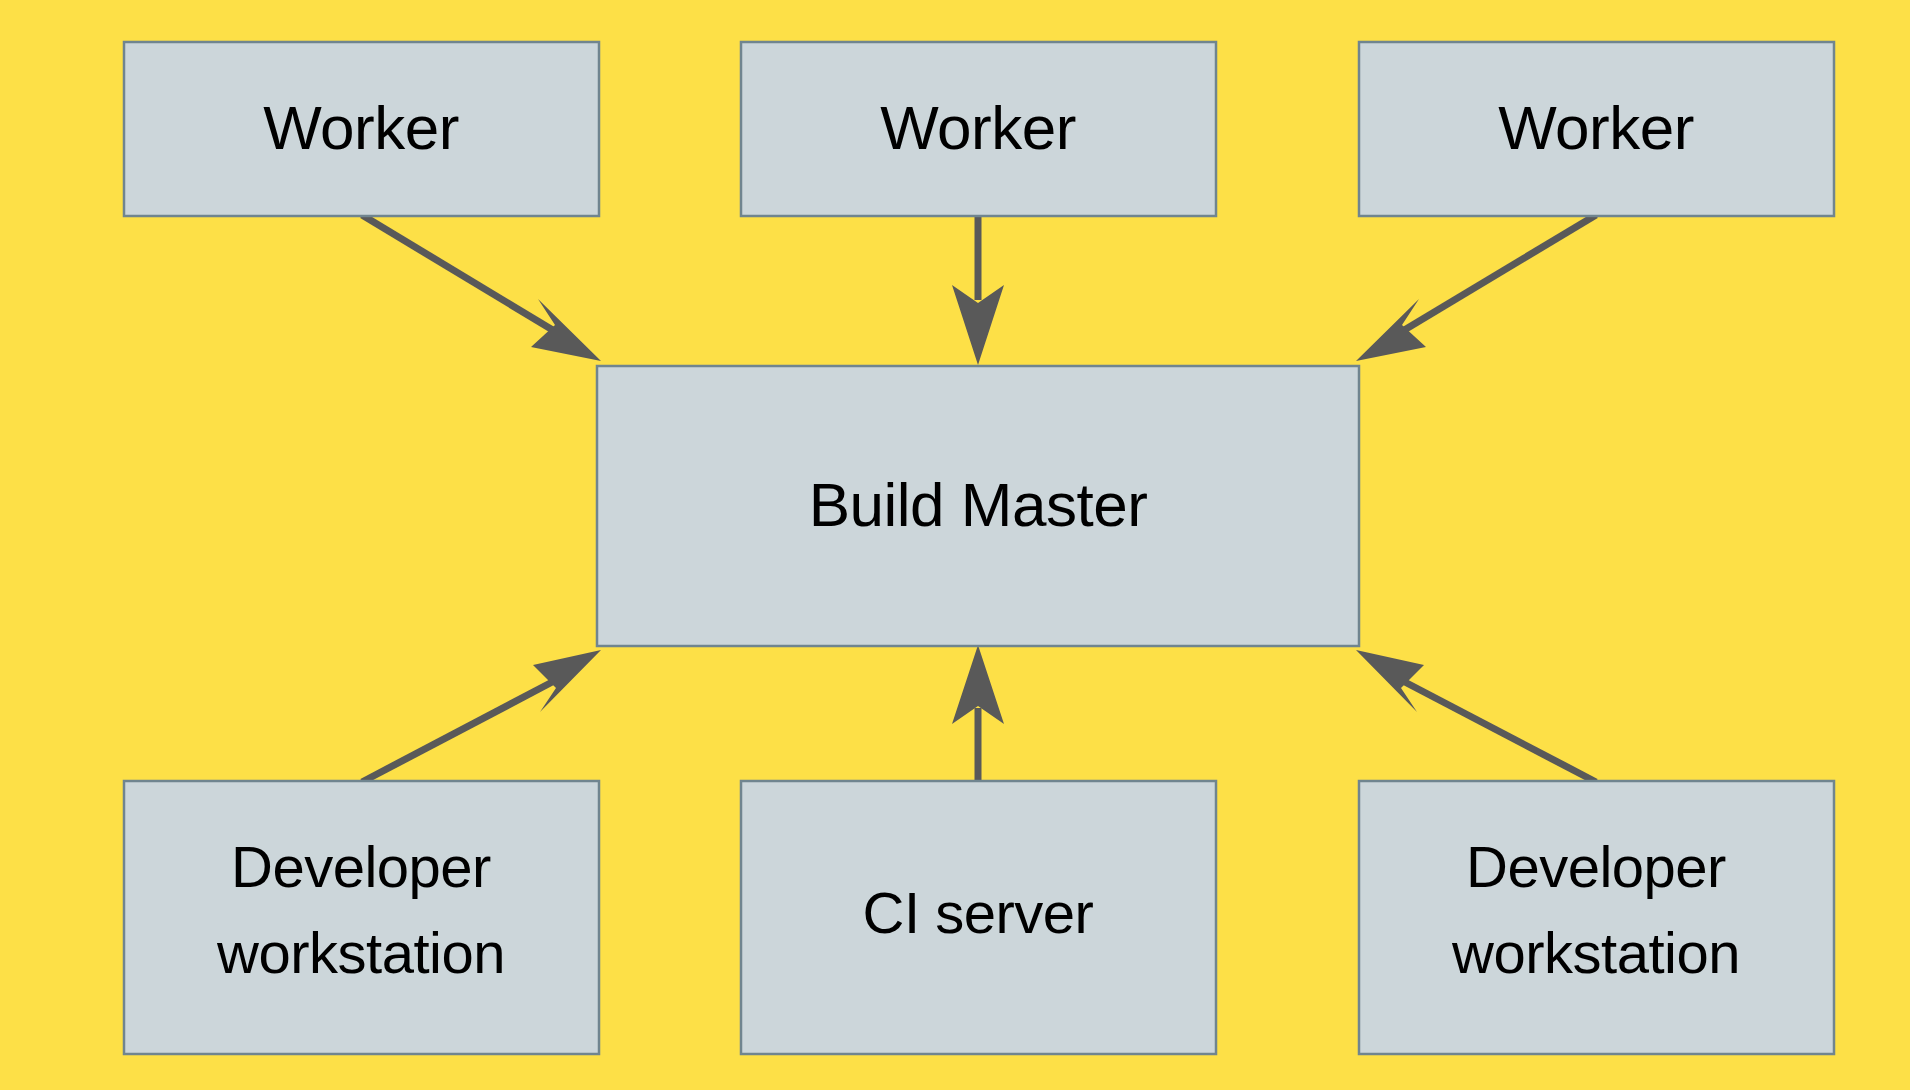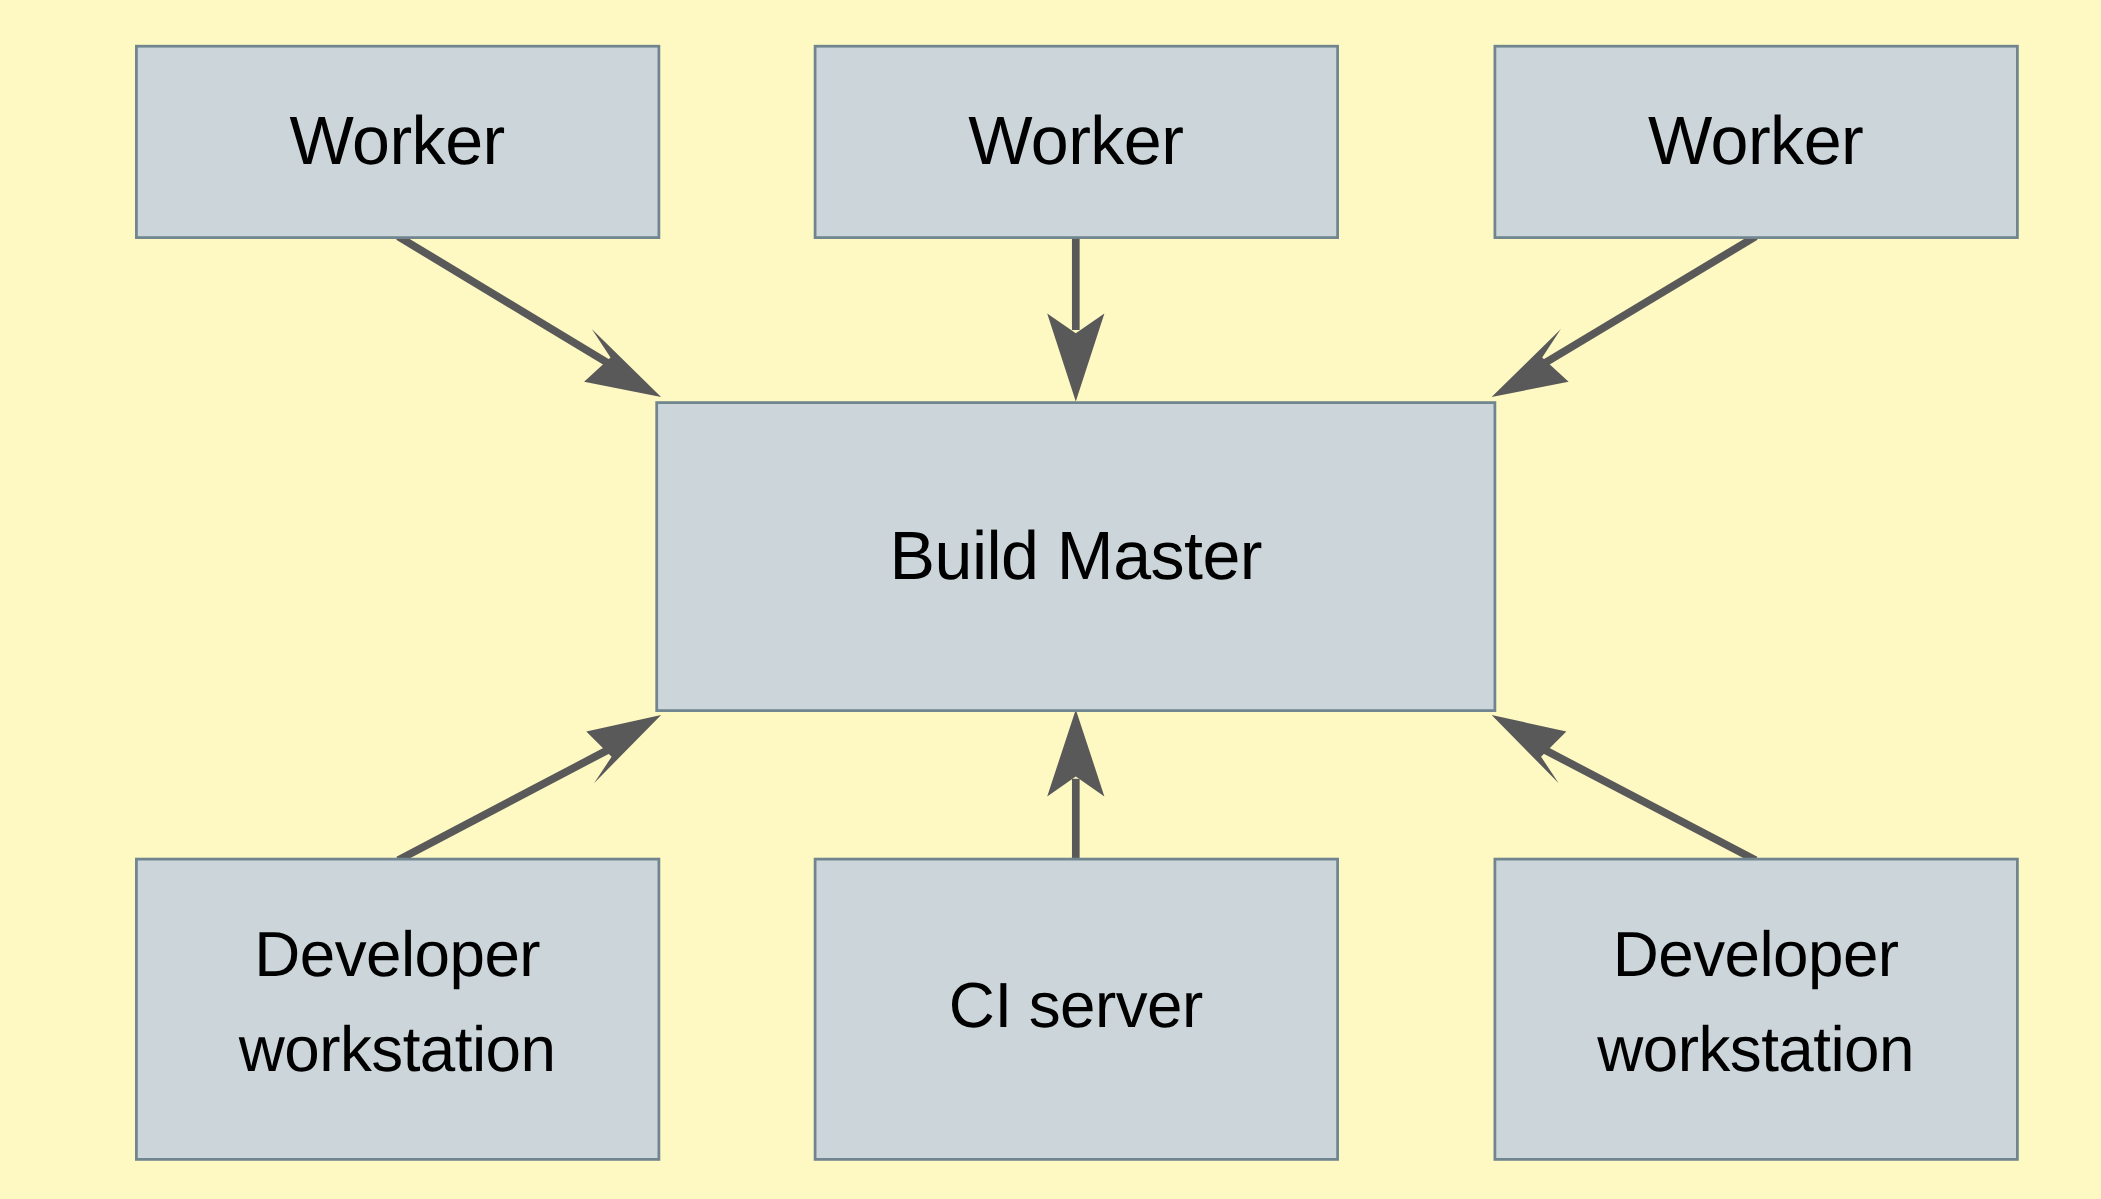--- a/index.html
+++ b/index.html
@@ -11,21 +11,21 @@
   body {
     width: 1910px;
     height: 1090px;
     overflow: hidden;
     font-family: "Liberation Sans", sans-serif;
   }
   #diagram-root {
     position: relative;
     width: 1910px;
     height: 1090px;
-    background: #fef9c3;
+    background: #fde047;
   }
   svg.diagram-canvas {
     display: block;
     width: 1910px;
     height: 1090px;
   }
   .node-rect {
     fill: #ccd6da;
     stroke: #70858f;
     stroke-width: 2.5;

